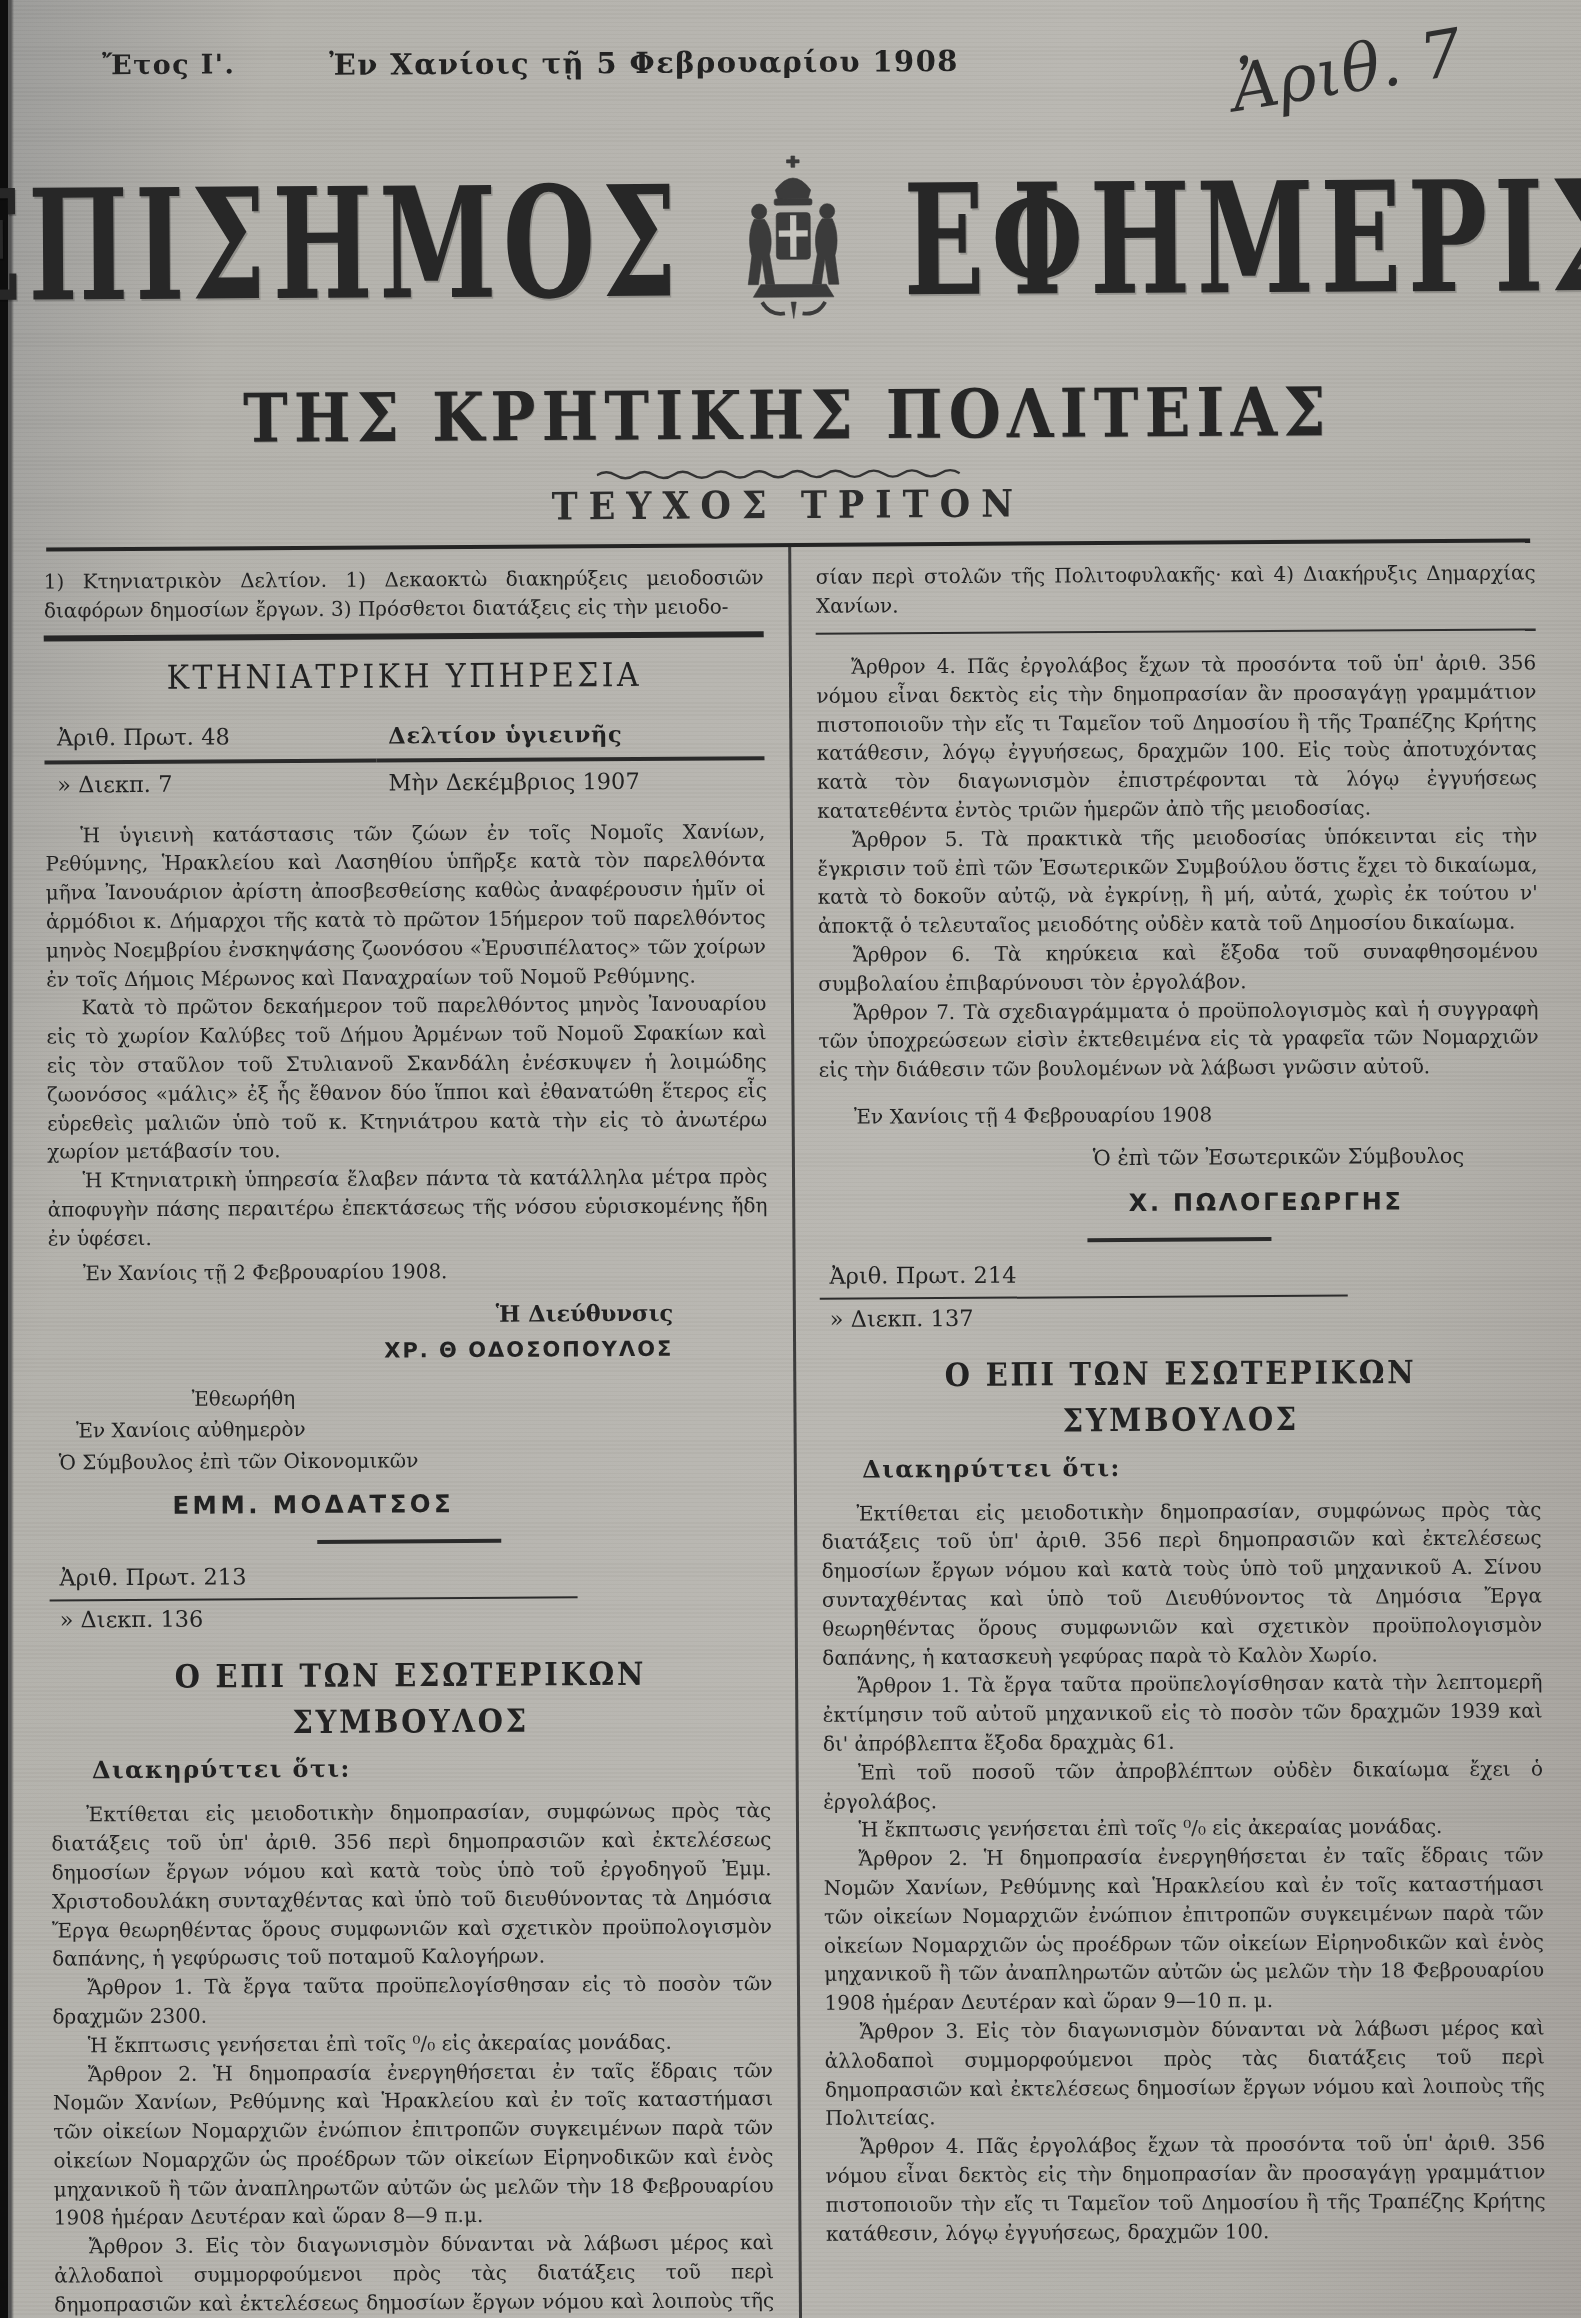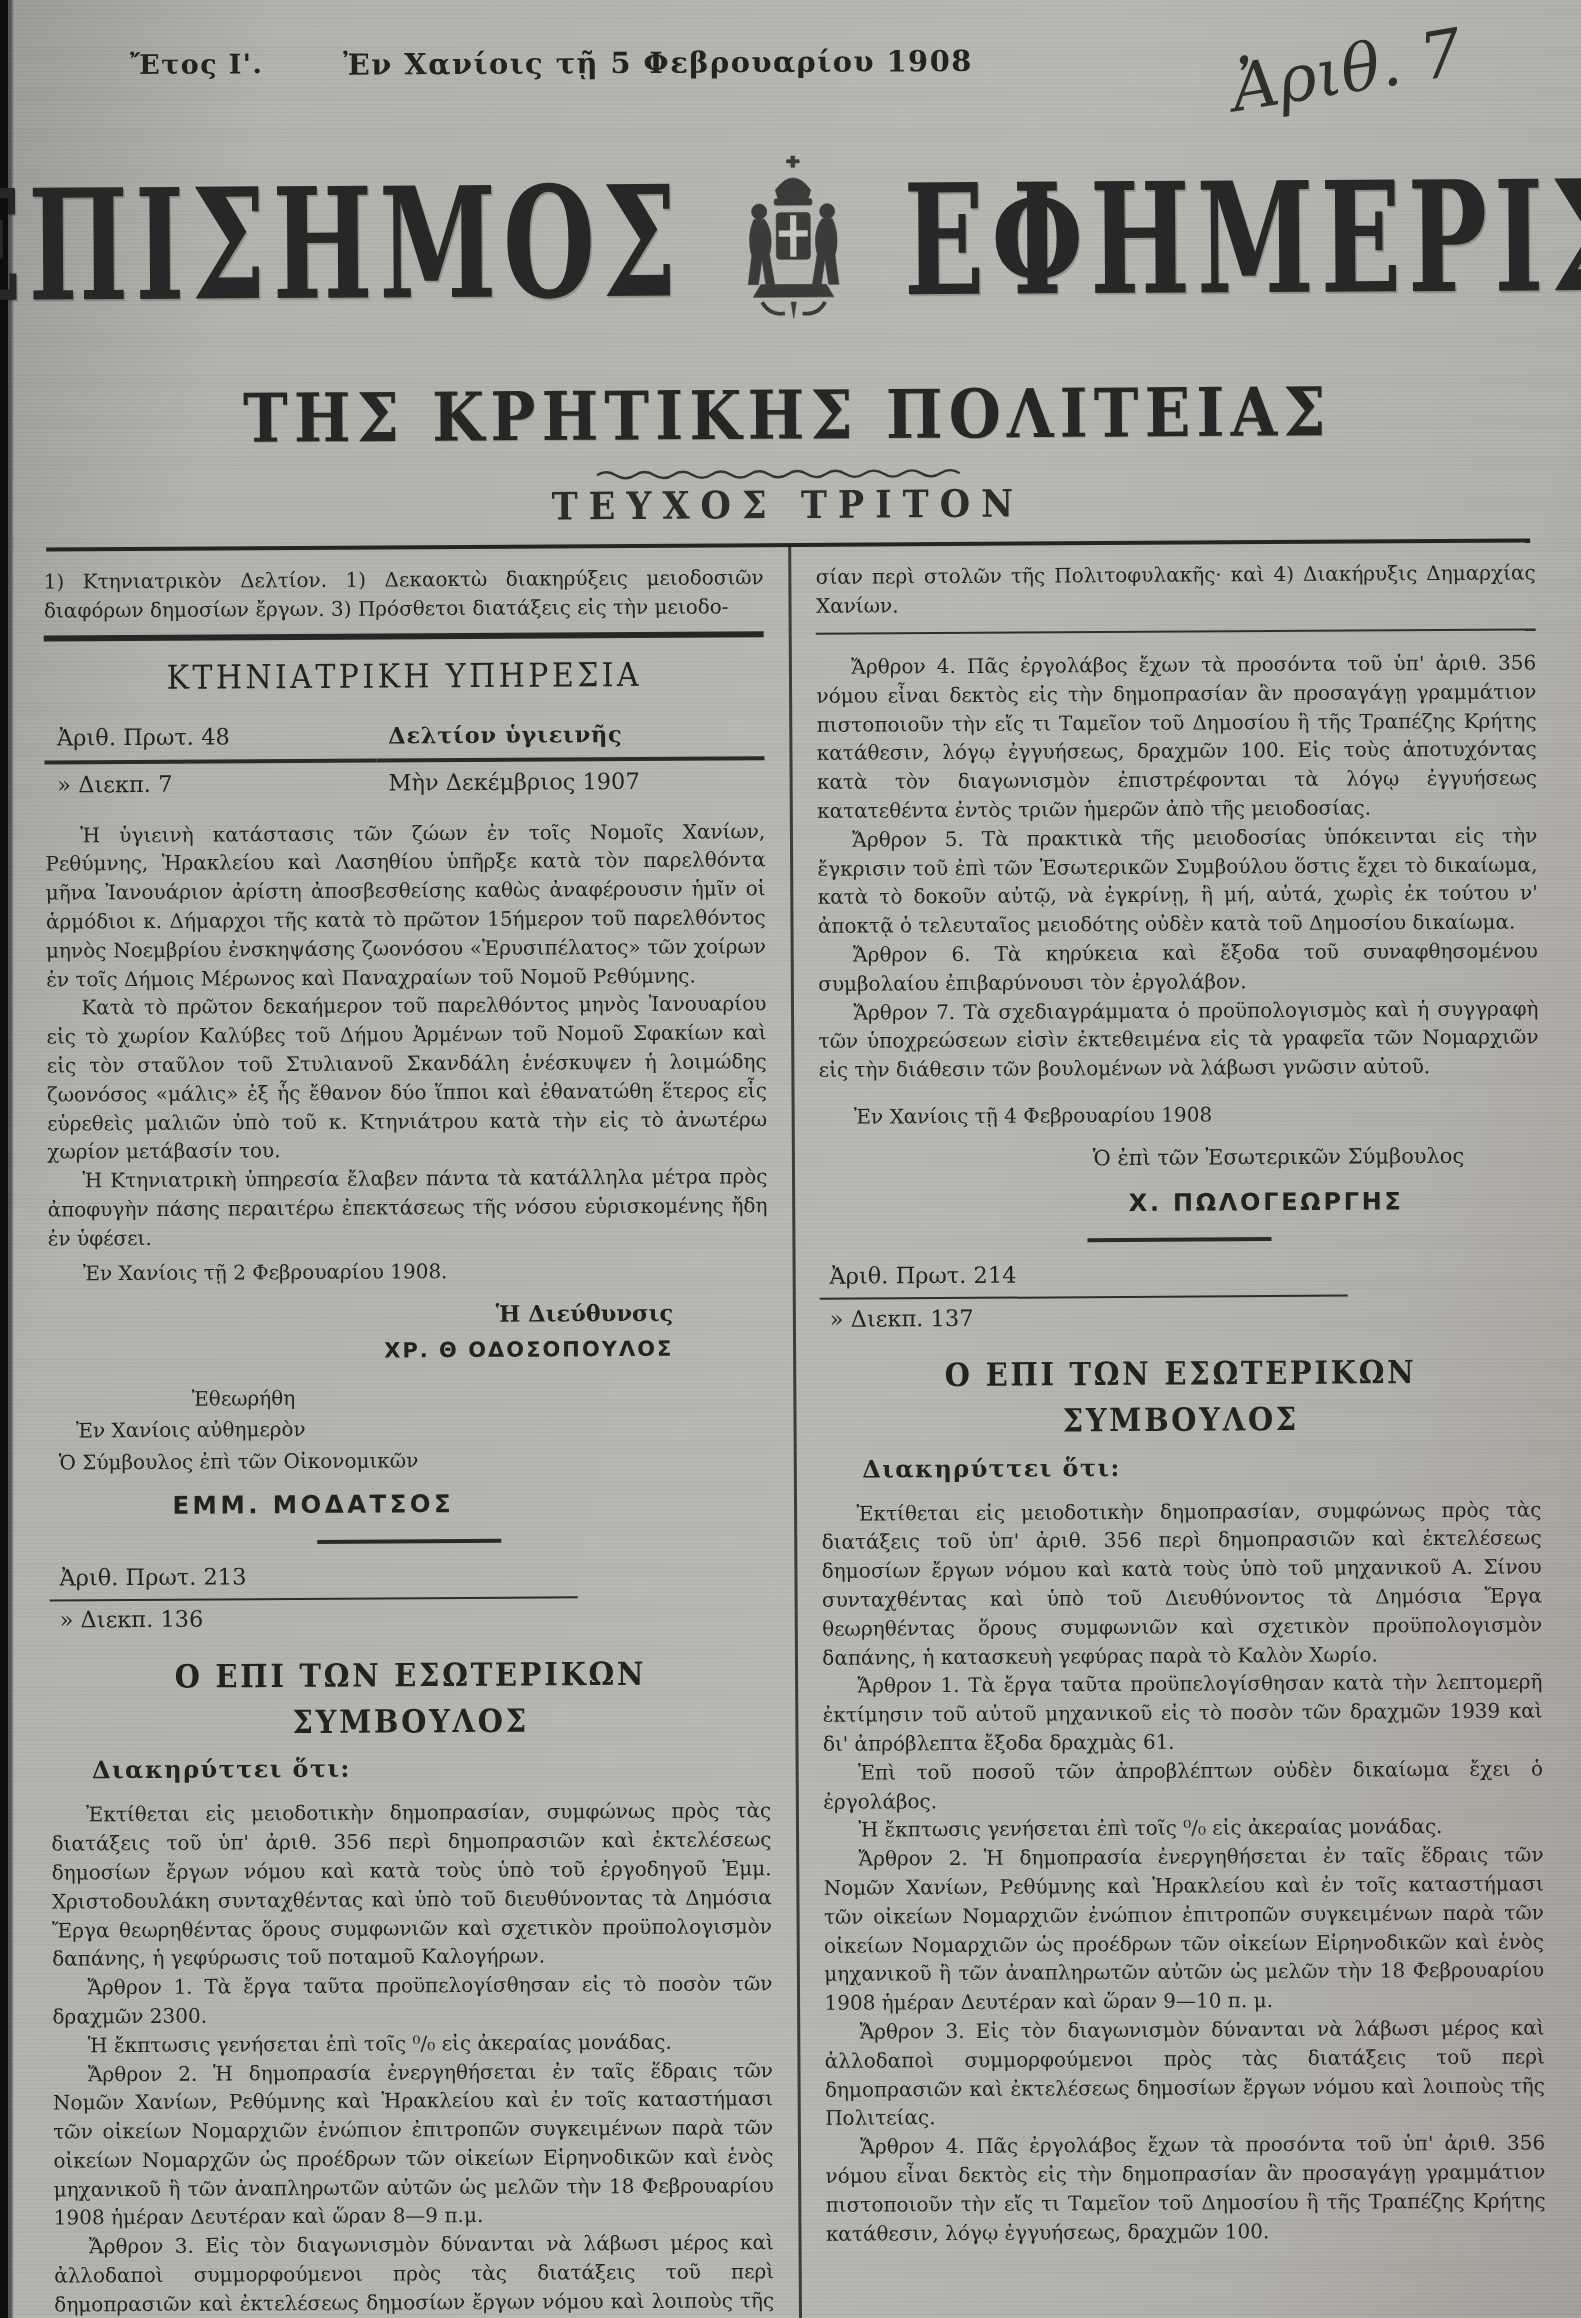--- a/index.html
+++ b/index.html
@@ -10,21 +10,21 @@
       linear-gradient(100deg,#9a9a98 0%, #b3b1ab 14%, #b9b7b1 55%, #b1afa9 82%, #a39f9a 100%);
     color:#222; font-family:"DejaVu Serif", serif;
   }
   .scan-edge{position:absolute;left:0;top:0;width:13.6px;height:100%;
     background:linear-gradient(90deg,#0e0e0e 0 8.2px,#555 8.2px 11px,transparent);}
   .inner{position:absolute;left:27px;top:0;width:1530px;transform:rotate(-0.35deg);}
 
   
   .toprow{display:flex;justify-content:space-between;align-items:flex-start;
     padding:45px 61px 0 82px;}
-  .year{font-size:27px;font-weight:bold;letter-spacing:1.4px;margin-left:28px;}
+  .year{font-size:27px;font-weight:bold;letter-spacing:1.4px;}
   .dateline-top{font-size:29px;font-weight:bold;letter-spacing:1.4px;margin-left:-177px;}
   .issue-hw{font-size:65px;font-style:italic;transform:rotate(-9deg);
     color:#2e2e2e;margin-top:-9.5px;margin-right:27px;}
 
   
   .masthead{display:flex;align-items:center;justify-content:center;gap:33px;
     height:225px;margin-top:17.7px;}
   .mast-word{font-size:108px;font-weight:bold;letter-spacing:6.8px;color:#272727;
     display:inline-block;transform:scale(0.98,1.42);
     text-shadow:1.4px 1.4px 0 rgba(0,0,0,0.18);}

